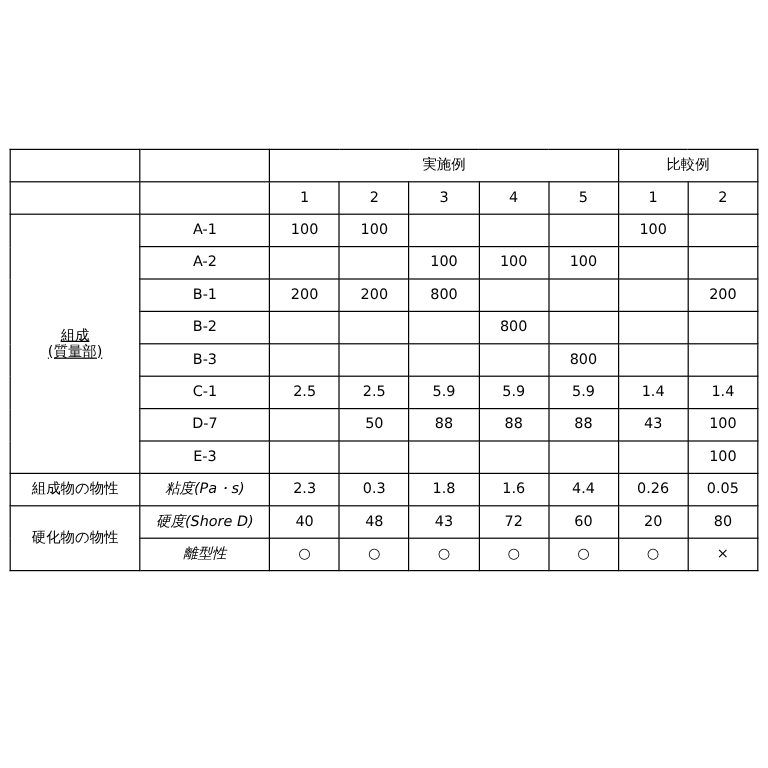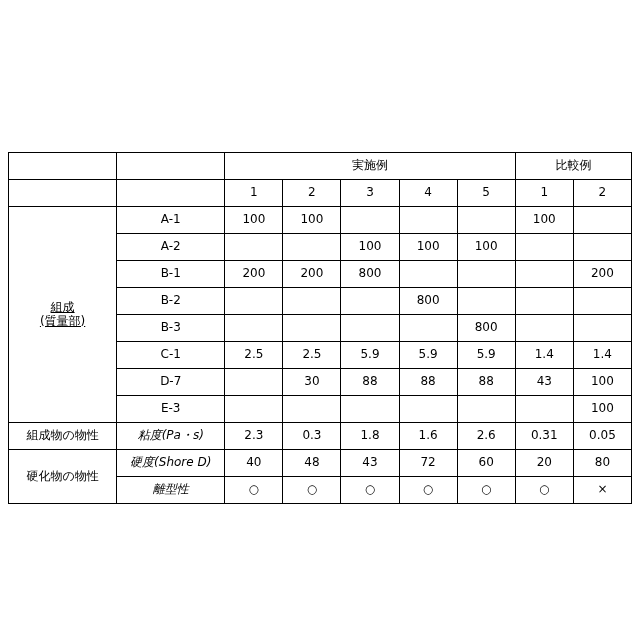--- a/index.html
+++ b/index.html
@@ -10,21 +10,21 @@
   body {
     width: 640px;
     height: 640px;
     font-family: "DejaVu Sans", "Liberation Sans", sans-serif;
     color: #000000;
     position: relative;
   }
   #table-wrap {
     position: absolute;
     left: 8px;
-    top: 152px;
+    top: 124px;
     width: 624px;
   }
   table.patent-table {
     border-collapse: collapse;
     table-layout: fixed;
     width: 624px;
     font-size: 12px;
   }
   table.patent-table td,
   table.patent-table th {
@@ -161,21 +161,21 @@
         <td>2.5</td>
         <td>5.9</td>
         <td>5.9</td>
         <td>5.9</td>
         <td>1.4</td>
         <td>1.4</td>
       </tr>
       <tr>
         <td class="row-label">D-7</td>
         <td></td>
-        <td>30</td>
+        <td>50</td>
         <td>88</td>
         <td>88</td>
         <td>88</td>
         <td>43</td>
         <td>100</td>
       </tr>
       <tr>
         <td class="row-label">E-3</td>
         <td></td>
         <td></td>
@@ -186,22 +186,22 @@
         <td>100</td>
       </tr>
 
       <tr>
         <td class="tiny-label">組成物の物性</td>
         <td class="small-label">粘度(Pa・s)</td>
         <td>2.3</td>
         <td>0.3</td>
         <td>1.8</td>
         <td>1.6</td>
-        <td>2.6</td>
-        <td>0.31</td>
+        <td>4.4</td>
+        <td>0.26</td>
         <td>0.05</td>
       </tr>
       <tr>
         <td class="tiny-label" rowspan="2">硬化物の物性</td>
         <td class="small-label">硬度(Shore D)</td>
         <td>40</td>
         <td>48</td>
         <td>43</td>
         <td>72</td>
         <td>60</td>

